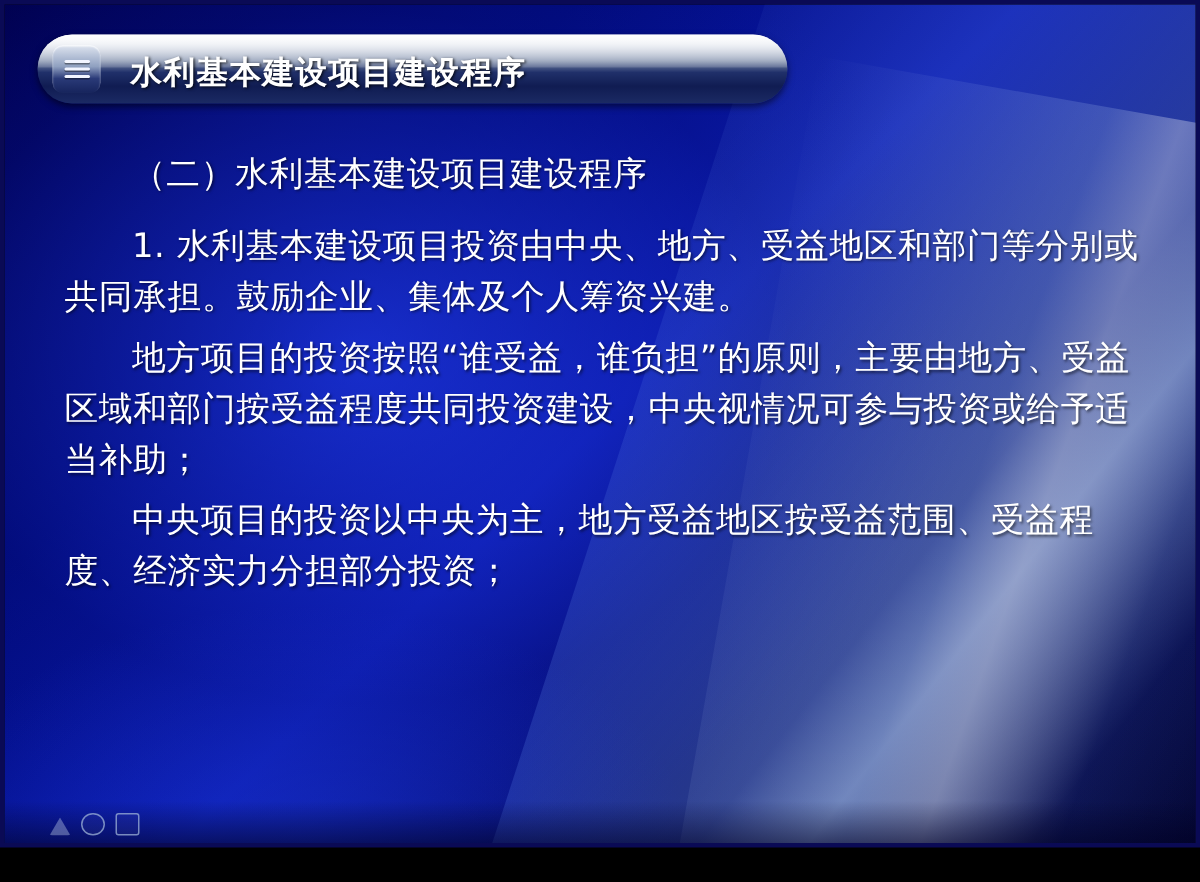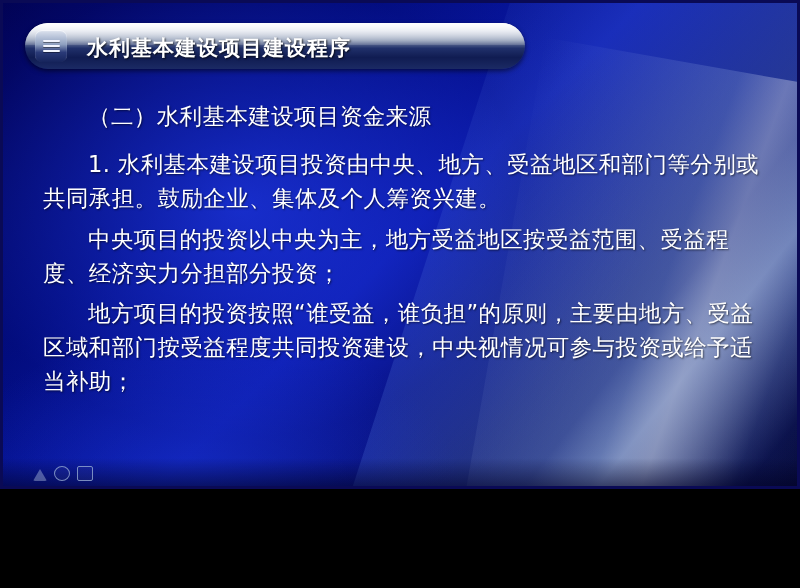--- a/index.html
+++ b/index.html
@@ -10,21 +10,21 @@
   body {
     width: 800px;
     height: 588px;
     overflow: hidden;
     font-family: "DejaVu Sans", "Liberation Sans", sans-serif;
   }
 
   .slide {
     position: relative;
     width: 800px;
-    height: 489px;
+    height: 565px;
     box-sizing: border-box;
     border: 3px solid #0a0a55;
     background:
       radial-gradient(ellipse 520px 420px at 30% 42%, rgba(40,70,255,0.55) 0%, rgba(10,20,140,0.25) 55%, rgba(0,0,40,0) 78%),
       linear-gradient(135deg, #00004d 0%, #000a7a 28%, #0b1bb0 50%, #050a60 72%, #000028 100%);
     overflow: hidden;
   }
 
   
   .sweep {
@@ -193,24 +193,24 @@
       <span class="bars">
         <i></i>
           <i></i>
           <i></i>
       </span>
     </div>
     <div class="tb-title">水利基本建设项目建设程序</div>
   </div>
 
   <div class="content">
-    <p class="para heading">（二）水利基本建设项目资金来源</p>
+    <p class="para heading">（二）水利基本建设项目建设程序</p>
     <p class="para">1. 水利基本建设项目投资由中央、地方、受益地区和部门等分别或共同承担。鼓励企业、集体及个人筹资兴建。</p>
+    <p class="para">地方项目的投资按照“谁受益，谁负担”的原则，主要由地方、受益区域和部门按受益程度共同投资建设，中央视情况可参与投资或给予适当补助；</p>
     <p class="para">中央项目的投资以中央为主，地方受益地区按受益范围、受益程度、经济实力分担部分投资；</p>
-    <p class="para">地方项目的投资按照“谁受益，谁负担”的原则，主要由地方、受益区域和部门按受益程度共同投资建设，中央视情况可参与投资或给予适当补助；</p>
   </div>
 
   <div class="statusbar">
     <div class="icons">
       <span class="si pen"></span>
       <span class="si tri"></span>
       <span class="si round"></span>
       <span class="si"></span>
       <span class="si pen"></span>
     </div>

